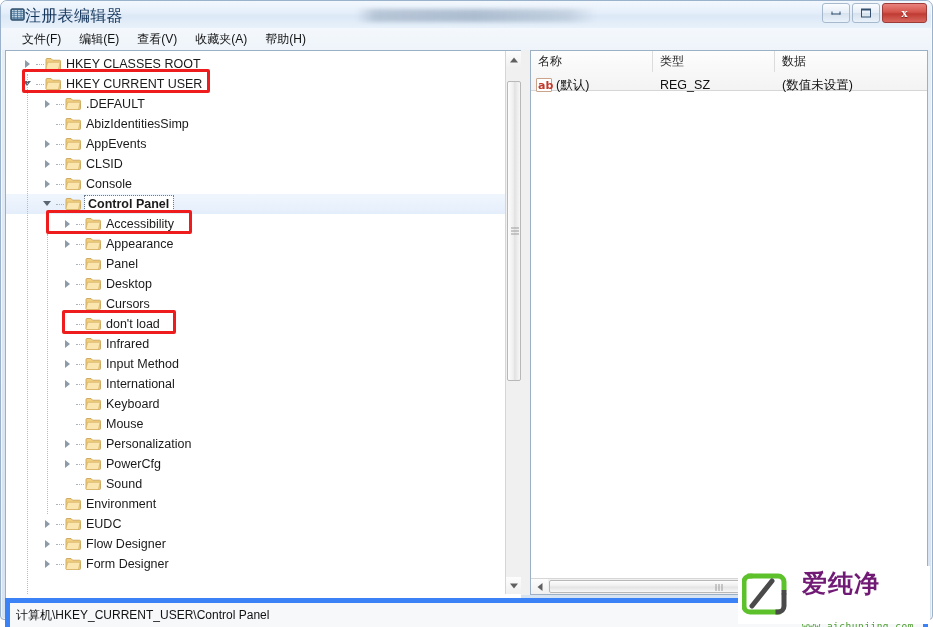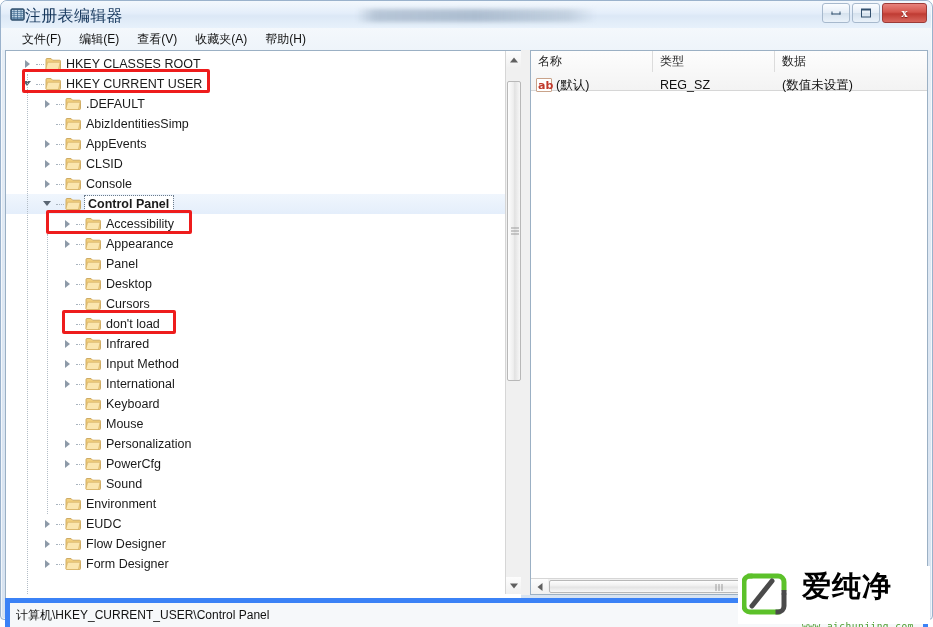--- a/index.html
+++ b/index.html
@@ -385,25 +385,25 @@
     display: flex; align-items: center;
   }
   .wm-mark {
     width: 52px; height: 46px;
     position: relative;
     margin-left: 4px; margin-right: 8px;
     flex: 0 0 52px;
   }
   .wm-text { position: relative; width: 126px; height: 50px; }
   .wm-cn {
-    font-size: 29px; font-weight: bold;
-    color: #000000;
+    font-size: 25px; font-weight: bold;
+    color: #701a75;
     letter-spacing: 1px;
     line-height: 32px;
-    font-family: Liberation Serif, serif;
+    font-family: Liberation Mono, monospace;
   }
   .wm-url {
     font-size: 9.5px;
     color: #4a9c2c;
     letter-spacing: .5px;
     font-family: "DejaVu Sans Mono", monospace;
     margin-top: 18px;
   }
 </style>
 </head>

